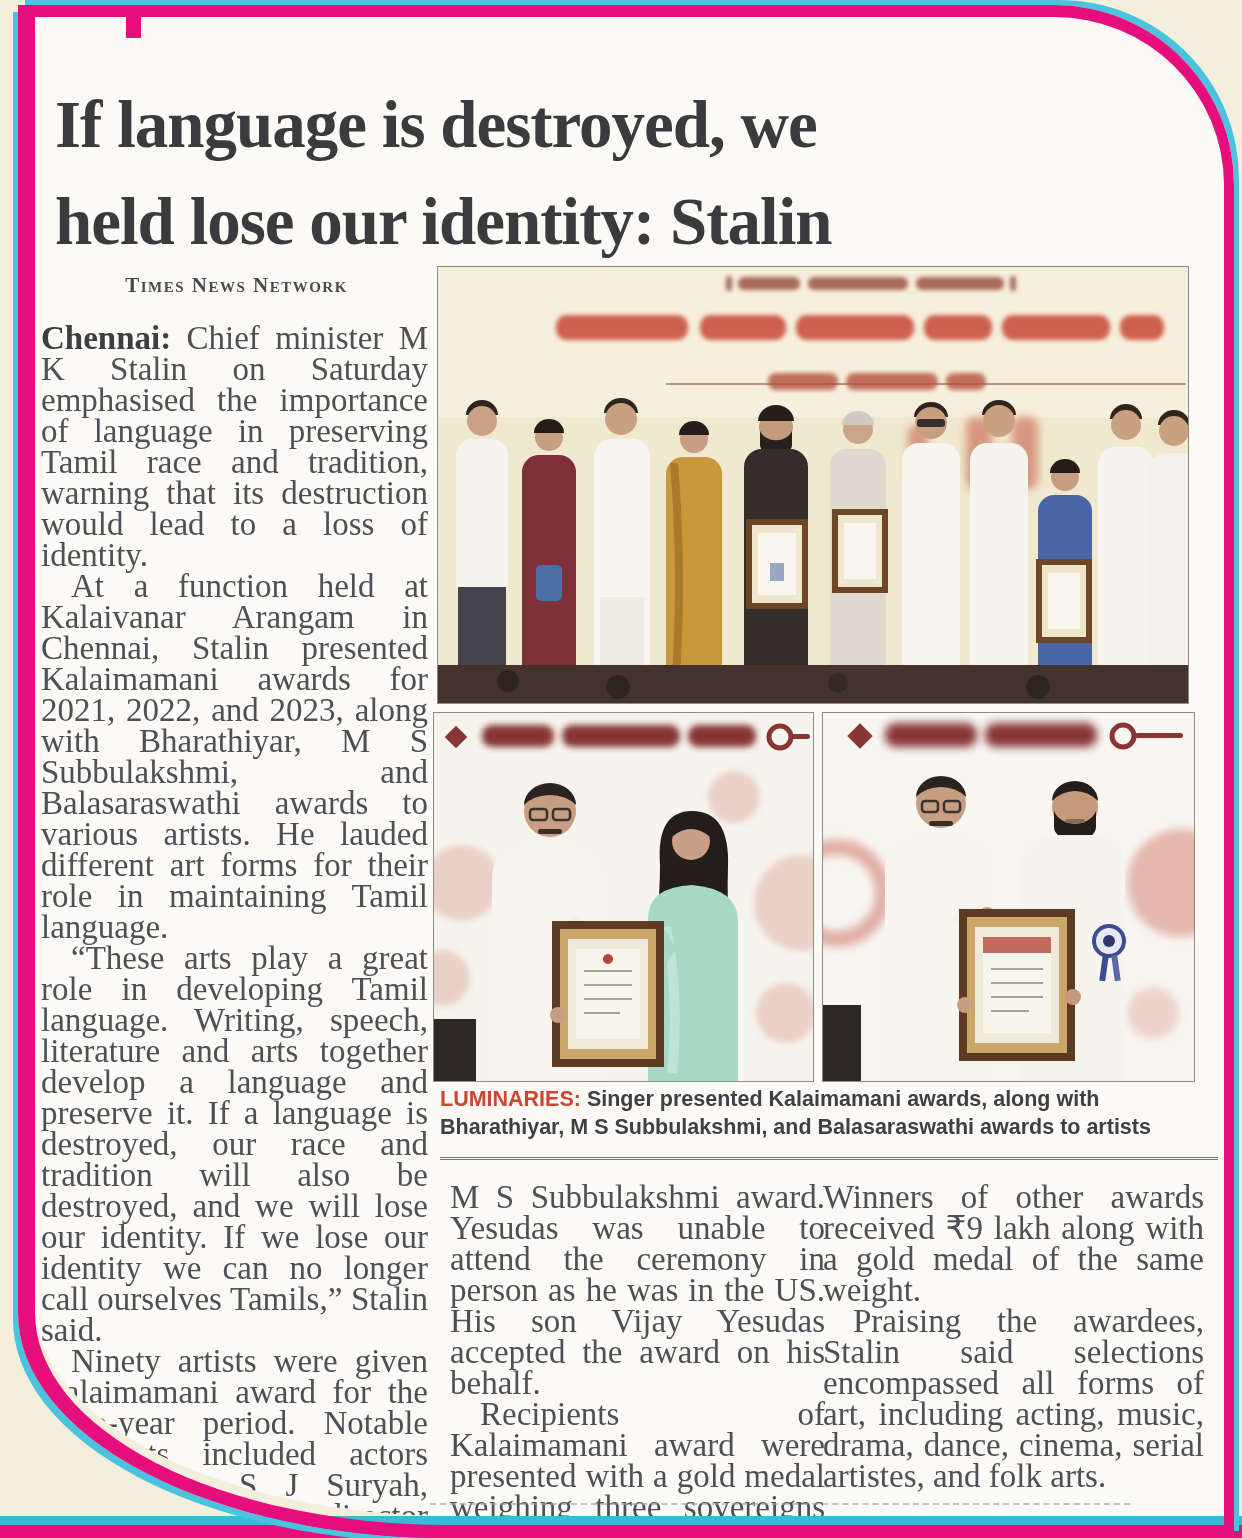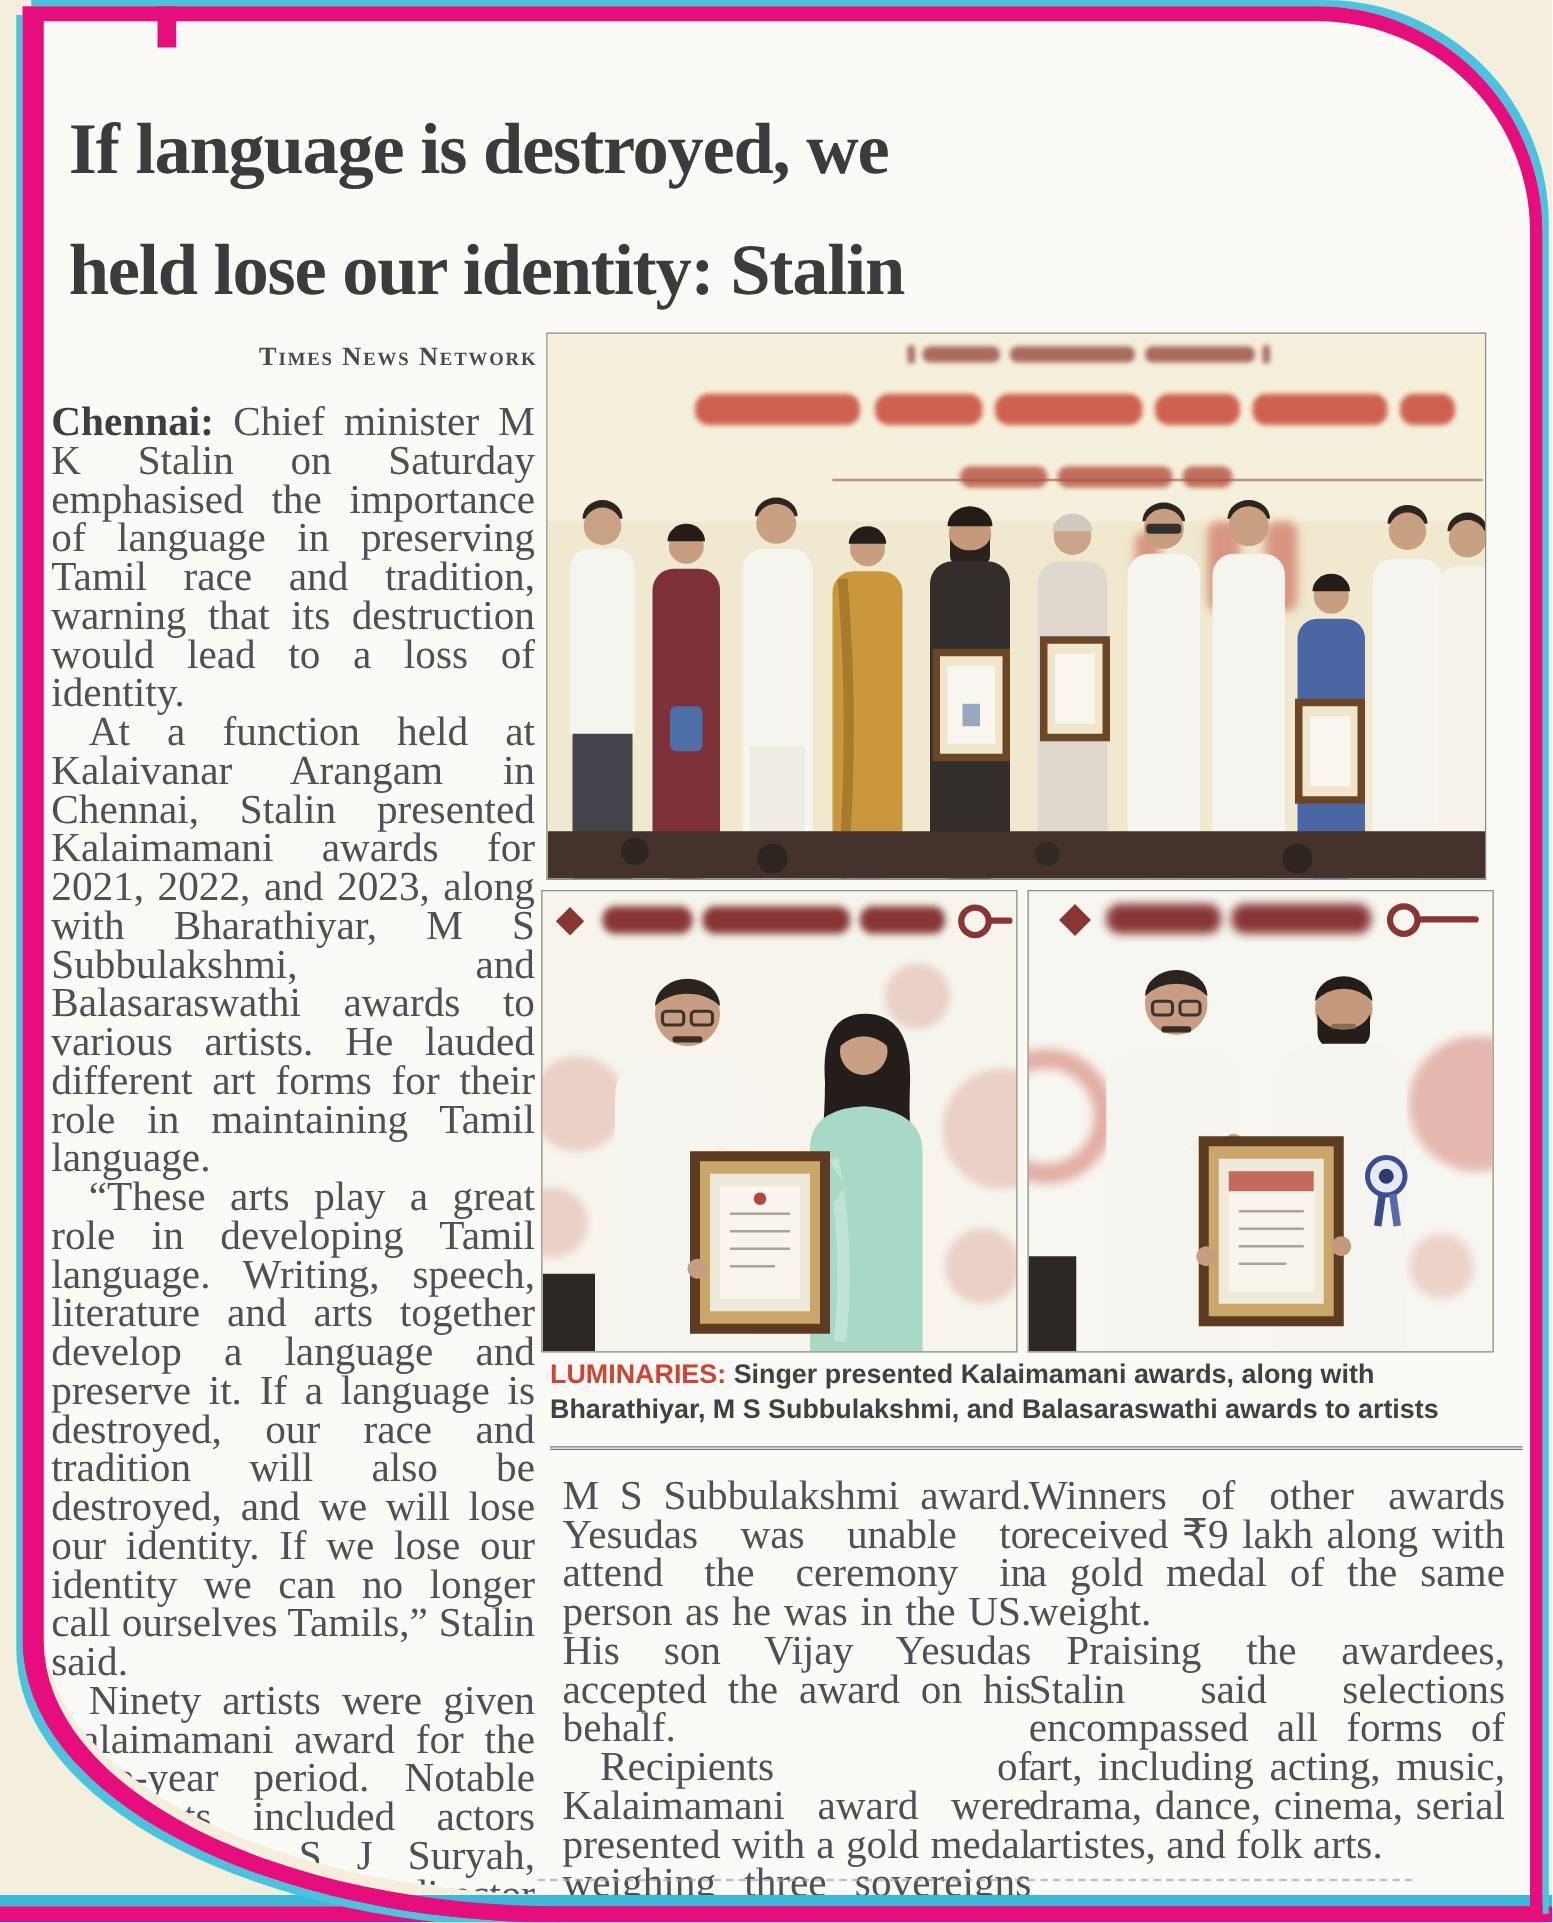--- a/index.html
+++ b/index.html
@@ -12,22 +12,22 @@
   .paper{position:absolute;left:35px;top:17px;width:1189px;height:1499px;background:#fbfaf6;
          border-radius:0 168px 0 418px / 0 168px 0 212px;overflow:hidden;z-index:1;}
   
   .frame{position:absolute;left:18px;top:5px;right:8px;bottom:0;border:solid #e60d7d;
          border-width:12px 10px 13px 17px;border-radius:0 180px 0 430px / 0 180px 0 225px;
          z-index:3;pointer-events:none;
          box-shadow:6px -6px 0 -1px #49c3de, -6px 6px 0 -1px #49c3de;}
   .corner-tab{position:absolute;left:126px;top:5px;width:15px;height:33px;background:#e60d7d;z-index:4;}
 
   .headline{position:absolute;left:20px;top:14px;width:1135px;font-weight:bold;color:#3b3b3e;
-            font-size:58px;line-height:97px;letter-spacing:-1px;}
-  .byline{position:absolute;left:8px;top:256px;width:387px;text-align:right;font-weight:bold;
+            font-size:67px;line-height:97px;letter-spacing:-1px;}
+  .byline{position:absolute;left:8px;top:256px;width:387px;text-align:center;font-weight:bold;
           font-variant:small-caps;letter-spacing:1.5px;font-size:21px;color:#4a4a4e;}
 
   .col{position:absolute;font-size:33px;line-height:31px;color:#4f4f55;text-align:justify;
        font-family:"Liberation Serif","DejaVu Sans",serif;}
   .col p{margin:0;text-indent:30px;}
   .col p.first{text-indent:0;}
   .col1{left:6px;top:306px;width:387px;}
   .col2{left:405px;top:1165px;width:375px;margin-left:10px;}
   .col3{left:788px;top:1165px;width:381px;}
   .dateline{font-weight:bold;color:#3e3e42;}

